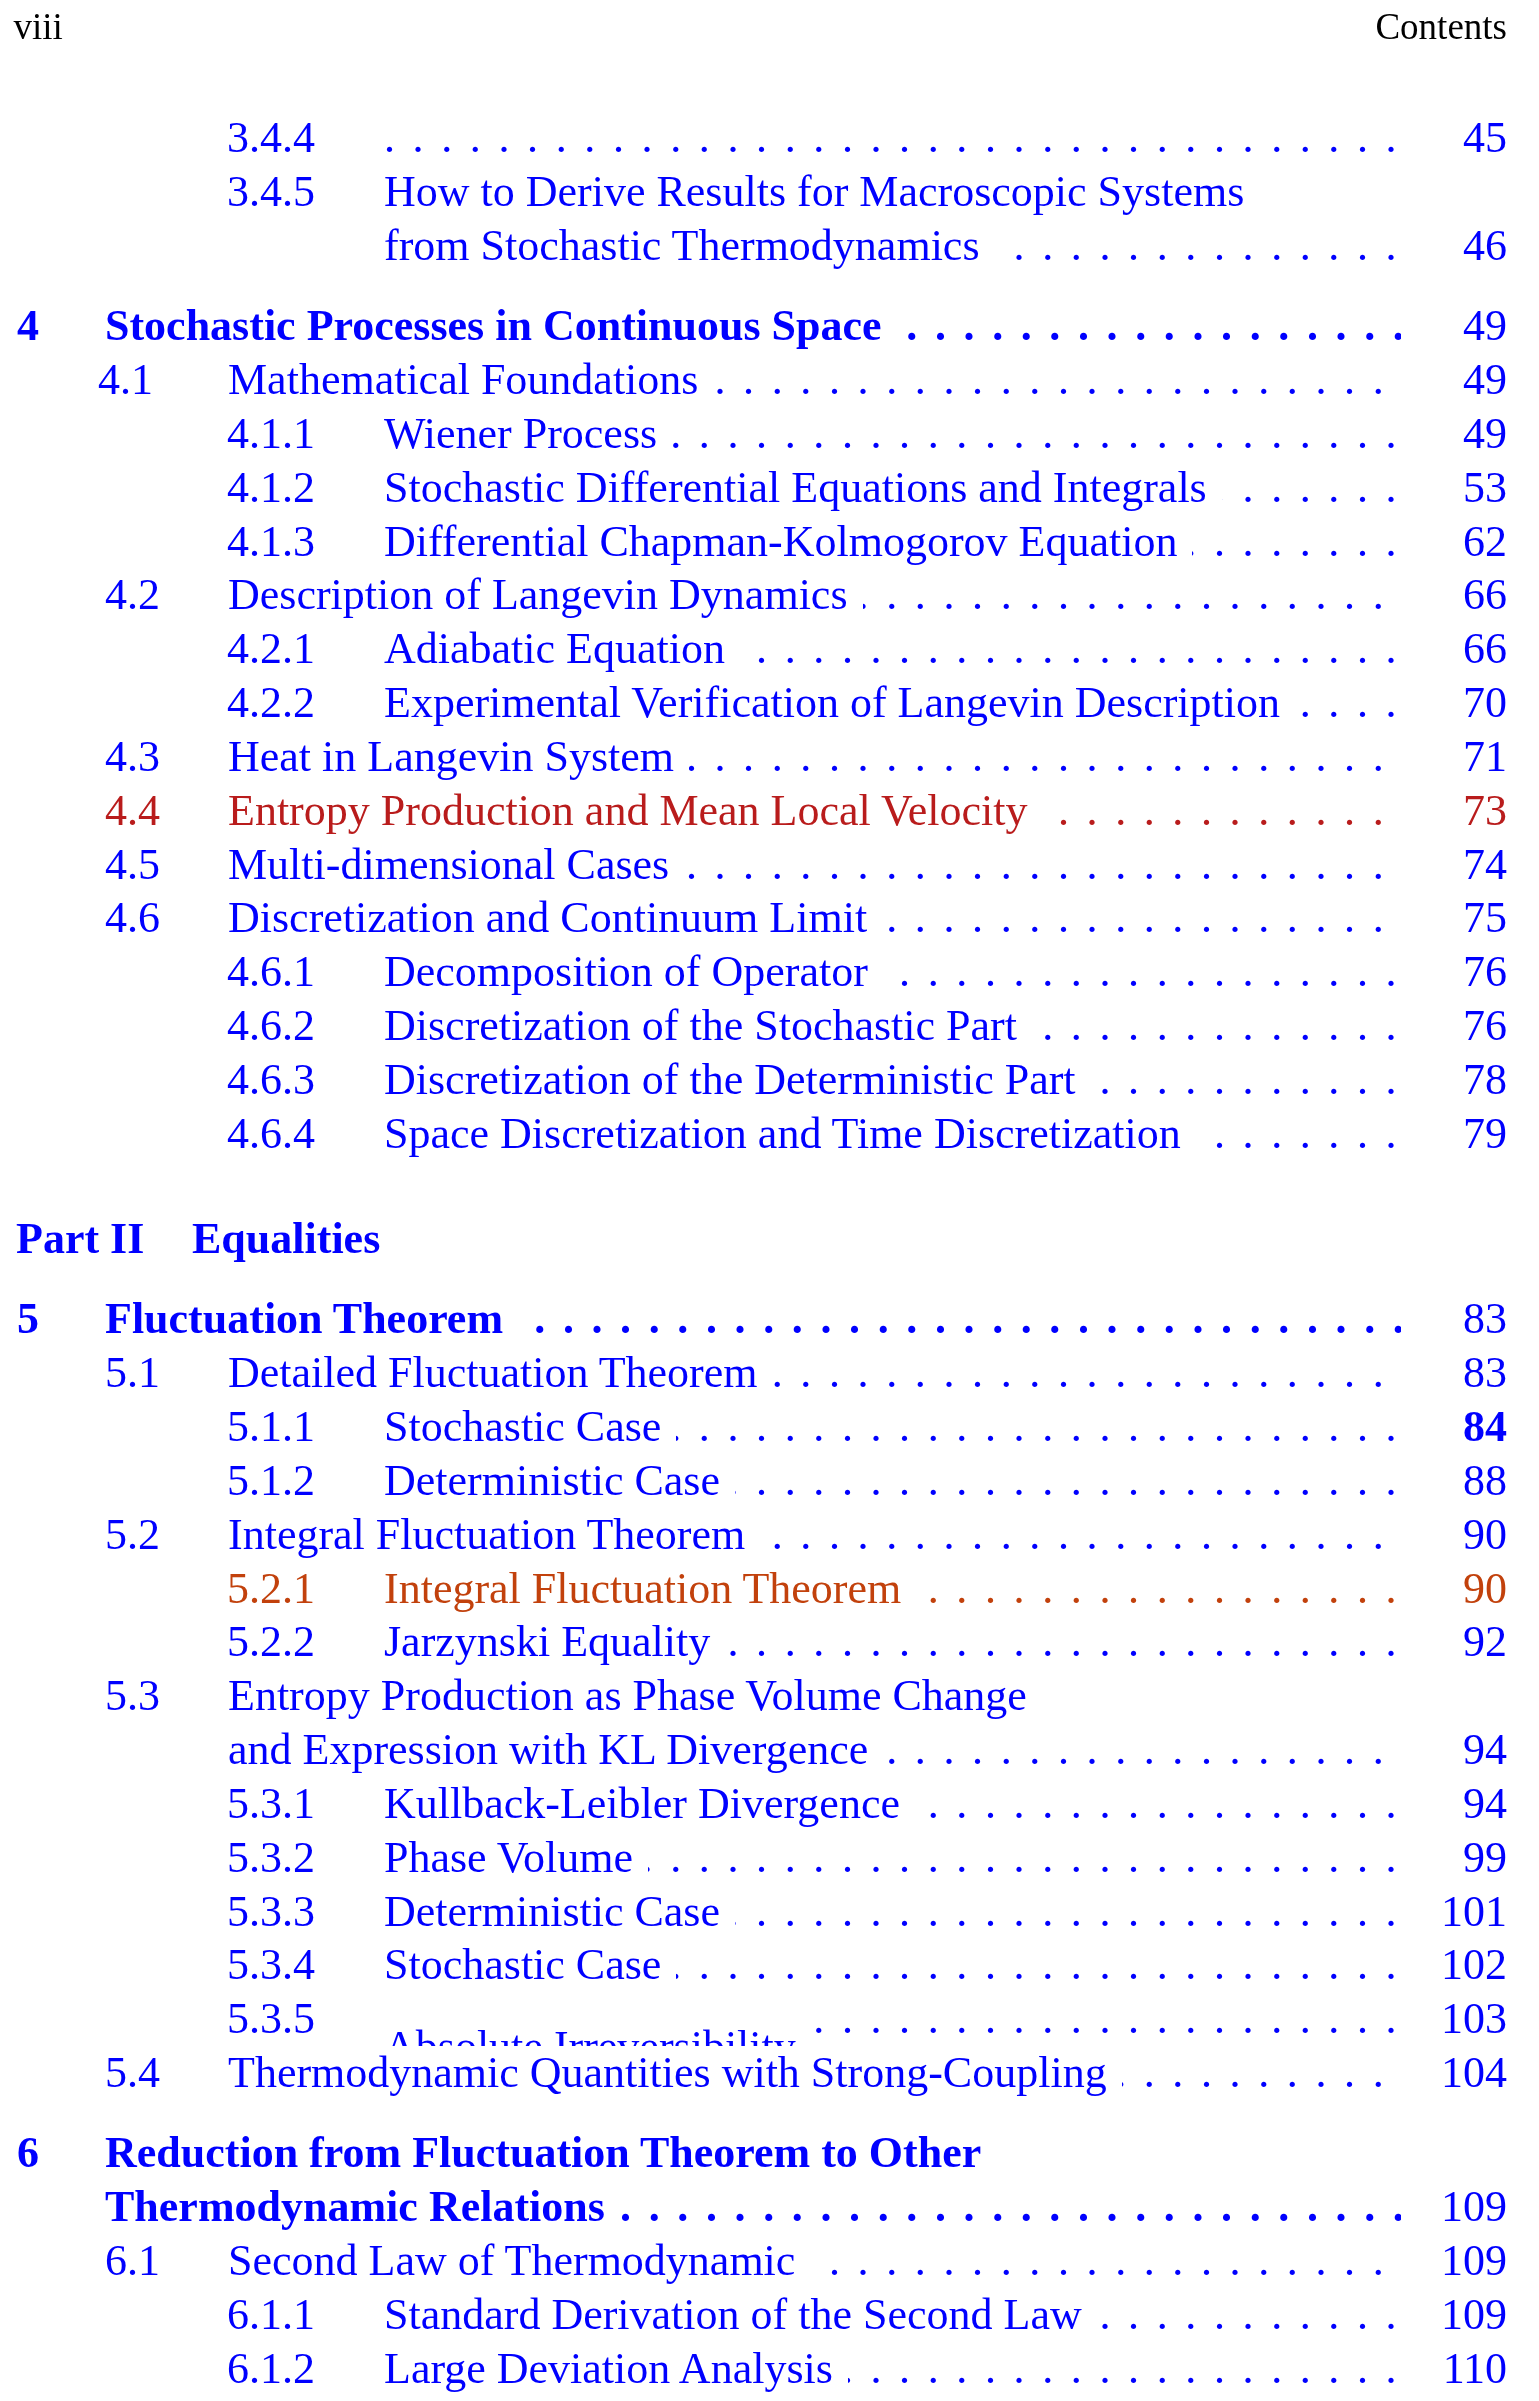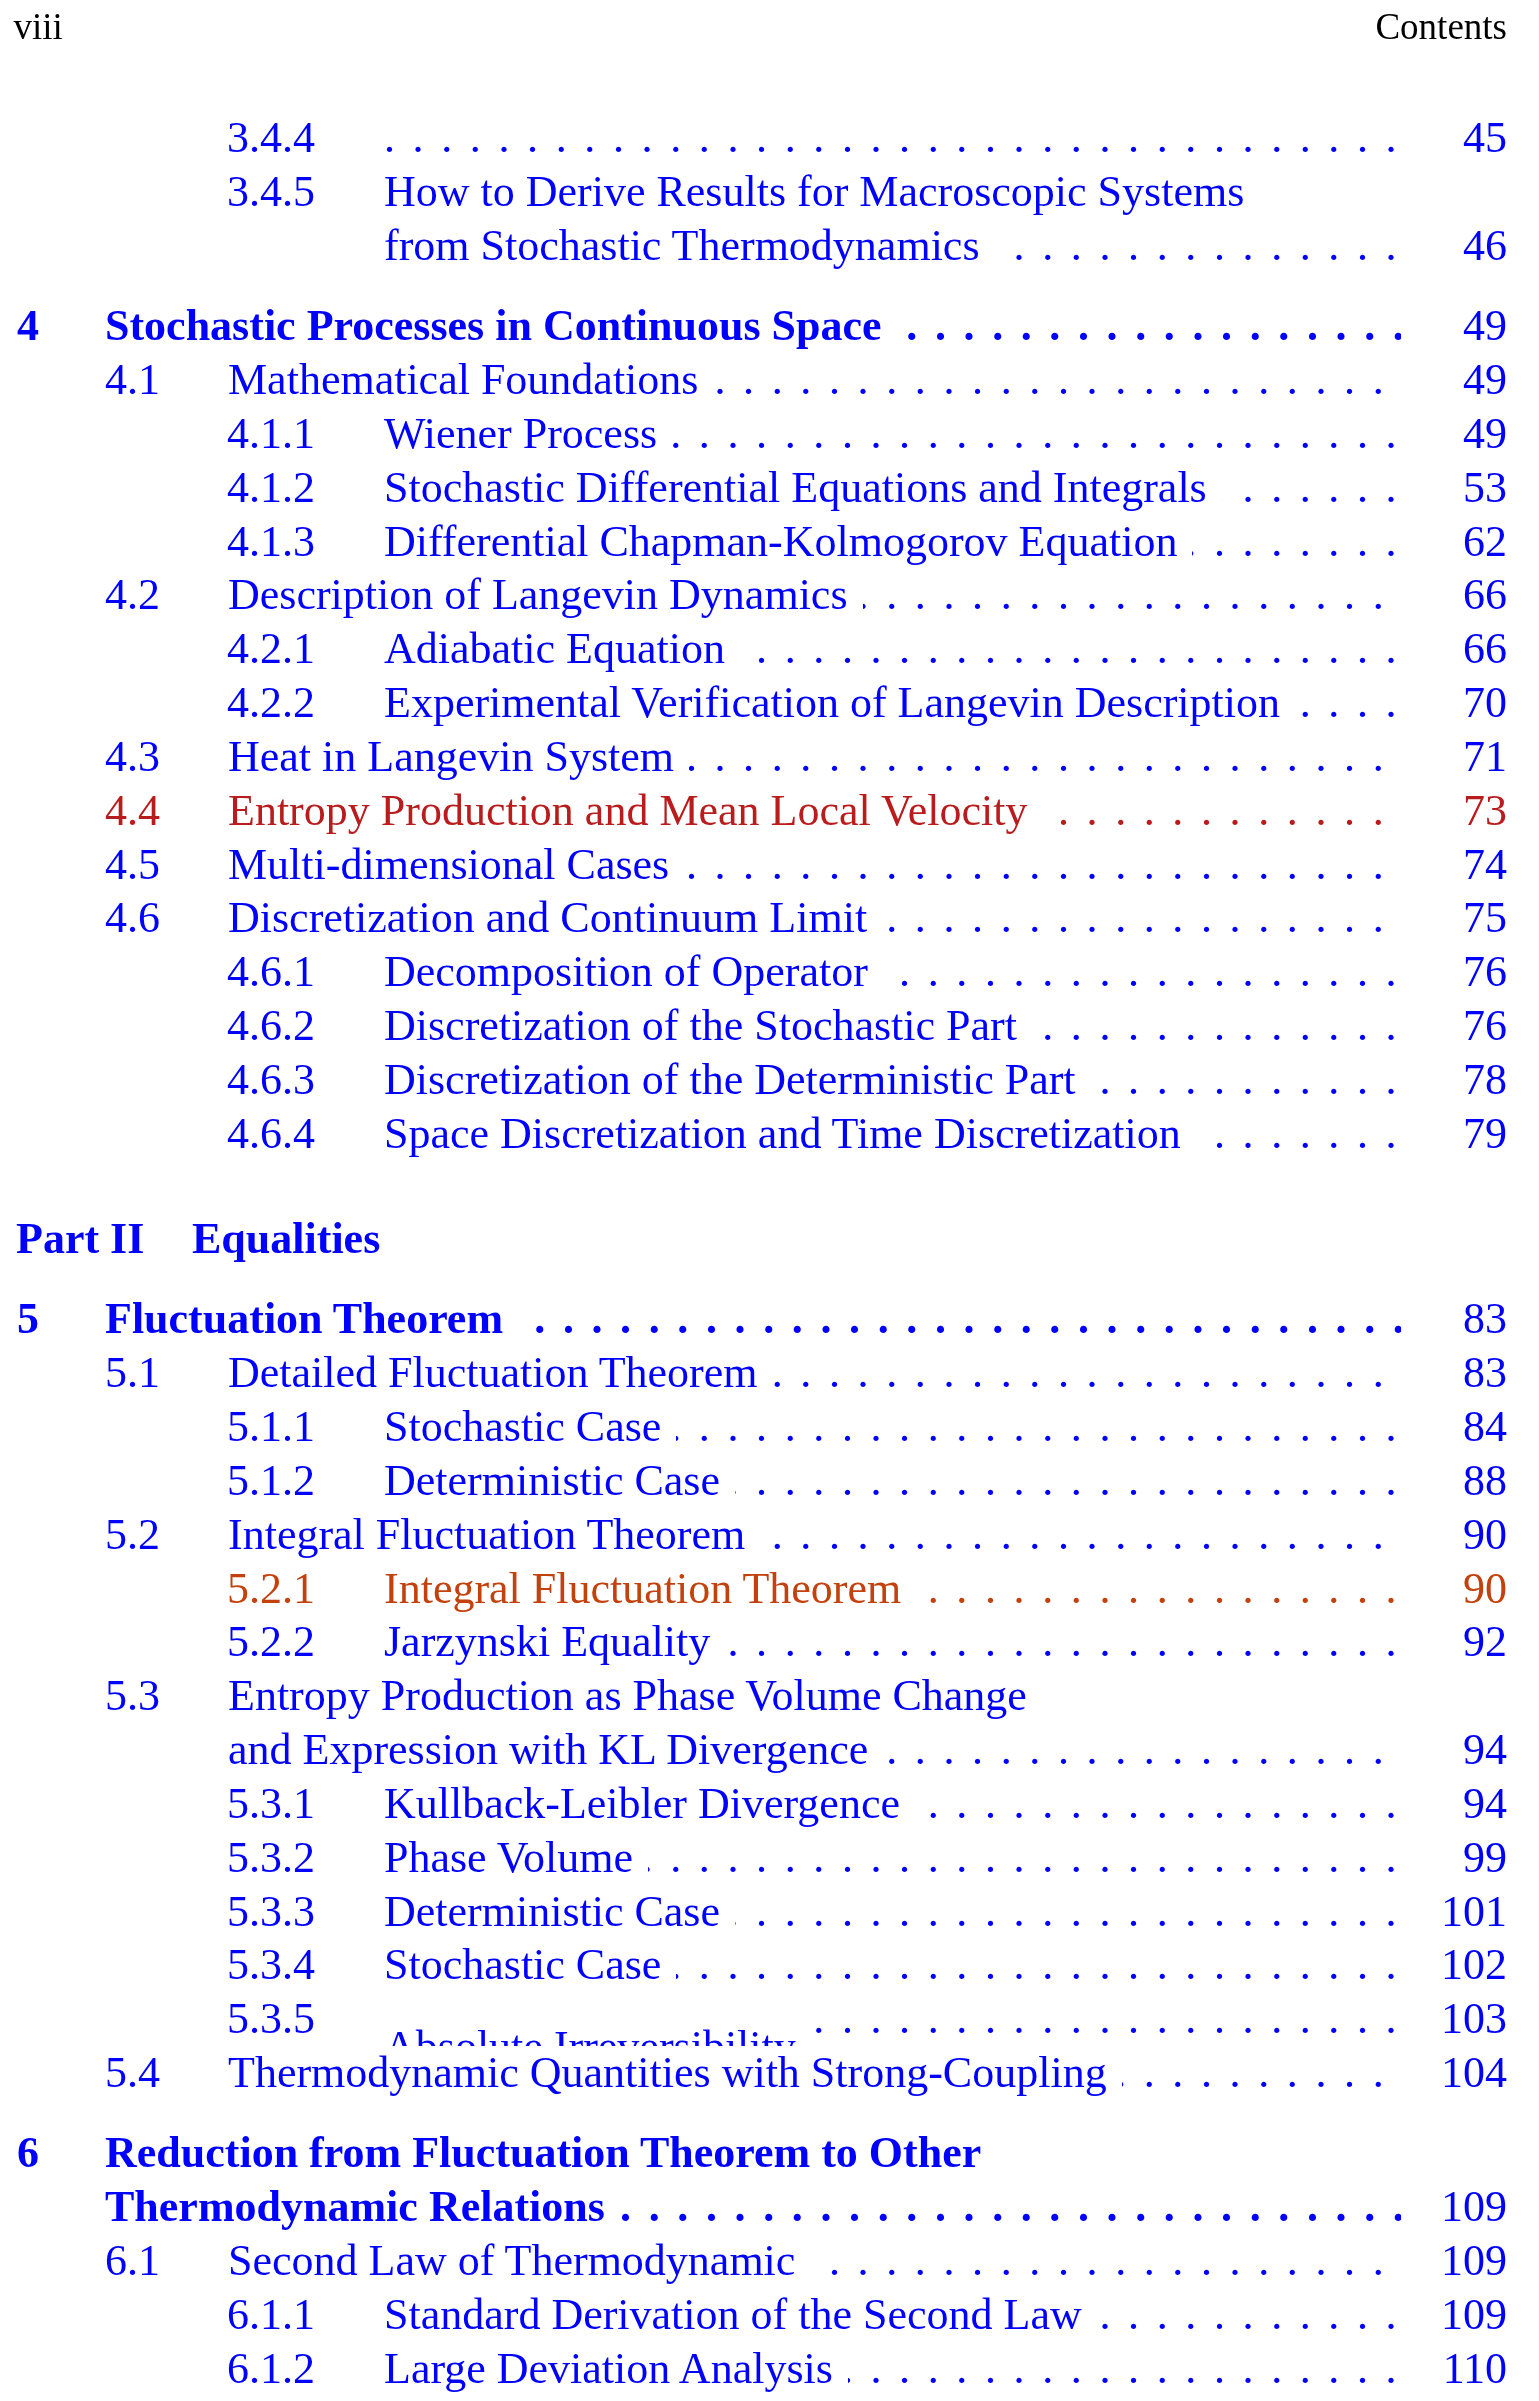--- a/index.html
+++ b/index.html
@@ -42,21 +42,21 @@
       <span class="title" style="left: 384px;">from Stochastic Thermodynamics</span>
       <span class="page" style="font-weight: normal;">46</span>
     </div>
     <div class="line bold" style="top: 299px; color: rgb(0, 0, 255);">
       <span class="num" style="left: 17px;">4</span>
       <span class="dots" style="left: 105px;"><span>.  .  .  .  .  .  .  .  .  .  .  .  .  .  .  .  .  .  .  .  .  .  .  .  .  .  .  .  .  .  .  .  .  .  .  .  .  .  .  .  .  .  .  .  .  .  .  .  .  .  .  .  .  .  .  .  .  .  .  .  .  .  .  .  .  .  .  .  .  .  .  .  .  .  .  .  .  .  .  .  </span></span>
       <span class="title" style="left: 105px;">Stochastic Processes in Continuous Space</span>
       <span class="page" style="font-weight: normal;">49</span>
     </div>
     <div class="line" style="top: 353px; color: rgb(0, 0, 255);">
-      <span class="num" style="left: 105px; text-align: right;">4.1</span>
+      <span class="num" style="left: 98px; text-align: right;">4.1</span>
       <span class="dots" style="left: 228px;"><span>.  .  .  .  .  .  .  .  .  .  .  .  .  .  .  .  .  .  .  .  .  .  .  .  .  .  .  .  .  .  .  .  .  .  .  .  .  .  .  .  .  .  .  .  .  .  .  .  .  .  .  .  .  .  .  .  .  .  .  .  .  .  .  .  .  .  .  .  .  .  .  .  .  .  .  .  .  .  .  .  </span></span>
       <span class="title" style="left: 228px;">Mathematical Foundations</span>
       <span class="page" style="font-weight: normal;">49</span>
     </div>
     <div class="line" style="top: 407px; color: rgb(0, 0, 255);">
       <span class="num" style="left: 227px;">4.1.1</span>
       <span class="dots" style="left: 384px;"><span>.  .  .  .  .  .  .  .  .  .  .  .  .  .  .  .  .  .  .  .  .  .  .  .  .  .  .  .  .  .  .  .  .  .  .  .  .  .  .  .  .  .  .  .  .  .  .  .  .  .  .  .  .  .  .  .  .  .  .  .  .  .  .  .  .  .  .  .  .  .  .  .  .  .  .  .  .  .  .  .  </span></span>
       <span class="title" style="left: 384px;">Wiener Process</span>
       <span class="page" style="font-weight: normal;">49</span>
     </div>
@@ -151,21 +151,21 @@
     <div class="line" style="top: 1346px; color: rgb(0, 0, 255);">
       <span class="num" style="left: 105px;">5.1</span>
       <span class="dots" style="left: 228px;"><span>.  .  .  .  .  .  .  .  .  .  .  .  .  .  .  .  .  .  .  .  .  .  .  .  .  .  .  .  .  .  .  .  .  .  .  .  .  .  .  .  .  .  .  .  .  .  .  .  .  .  .  .  .  .  .  .  .  .  .  .  .  .  .  .  .  .  .  .  .  .  .  .  .  .  .  .  .  .  .  .  </span></span>
       <span class="title" style="left: 228px;">Detailed Fluctuation Theorem</span>
       <span class="page" style="font-weight: normal;">83</span>
     </div>
     <div class="line" style="top: 1400px; color: rgb(0, 0, 255);">
       <span class="num" style="left: 227px;">5.1.1</span>
       <span class="dots" style="left: 384px;"><span>.  .  .  .  .  .  .  .  .  .  .  .  .  .  .  .  .  .  .  .  .  .  .  .  .  .  .  .  .  .  .  .  .  .  .  .  .  .  .  .  .  .  .  .  .  .  .  .  .  .  .  .  .  .  .  .  .  .  .  .  .  .  .  .  .  .  .  .  .  .  .  .  .  .  .  .  .  .  .  .  </span></span>
       <span class="title" style="left: 384px;">Stochastic Case</span>
-      <span class="page" style="font-weight: normal; text-align: center;">84</span>
+      <span class="page" style="font-weight: bold; text-align: center;">84</span>
     </div>
     <div class="line" style="top: 1454px; color: rgb(0, 0, 255);">
       <span class="num" style="left: 227px;">5.1.2</span>
       <span class="dots" style="left: 384px;"><span>.  .  .  .  .  .  .  .  .  .  .  .  .  .  .  .  .  .  .  .  .  .  .  .  .  .  .  .  .  .  .  .  .  .  .  .  .  .  .  .  .  .  .  .  .  .  .  .  .  .  .  .  .  .  .  .  .  .  .  .  .  .  .  .  .  .  .  .  .  .  .  .  .  .  .  .  .  .  .  .  </span></span>
       <span class="title" style="left: 384px;">Deterministic Case</span>
       <span class="page" style="font-weight: normal;">88</span>
     </div>
     <div class="line" style="top: 1508px; color: rgb(0, 0, 255);">
       <span class="num" style="left: 105px;">5.2</span>
       <span class="dots" style="left: 228px;"><span>.  .  .  .  .  .  .  .  .  .  .  .  .  .  .  .  .  .  .  .  .  .  .  .  .  .  .  .  .  .  .  .  .  .  .  .  .  .  .  .  .  .  .  .  .  .  .  .  .  .  .  .  .  .  .  .  .  .  .  .  .  .  .  .  .  .  .  .  .  .  .  .  .  .  .  .  .  .  .  .  </span></span>

